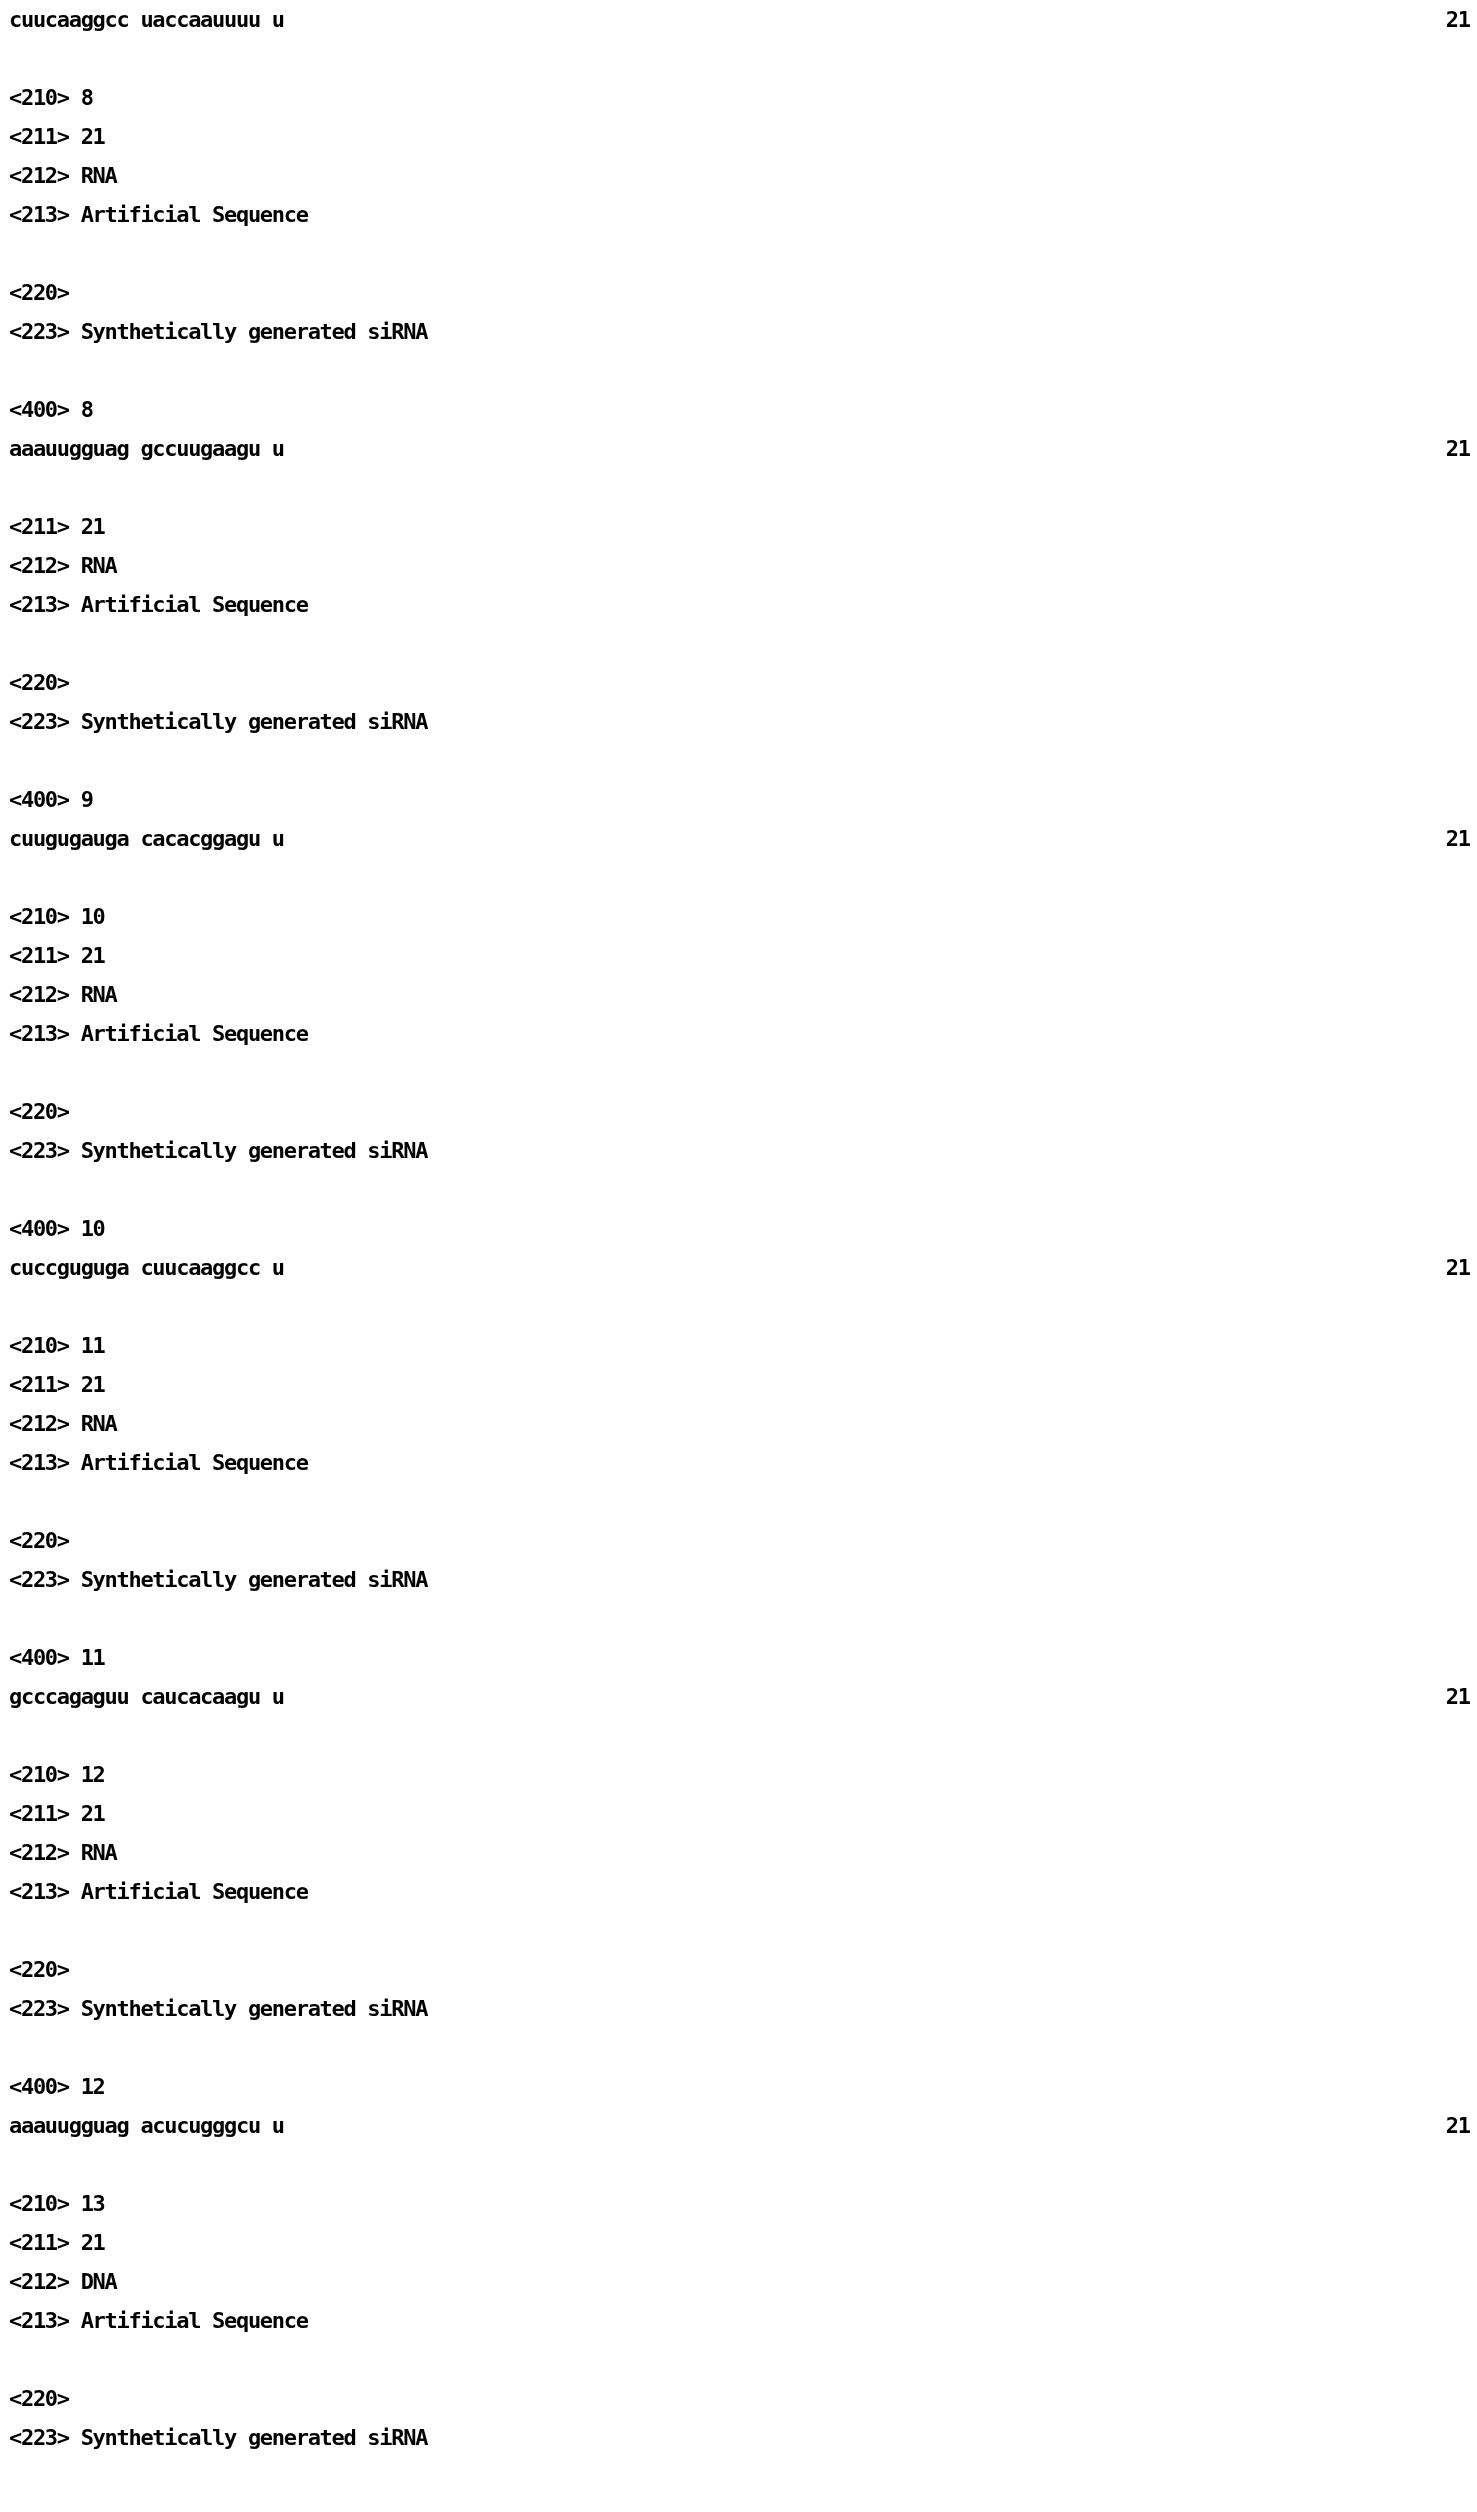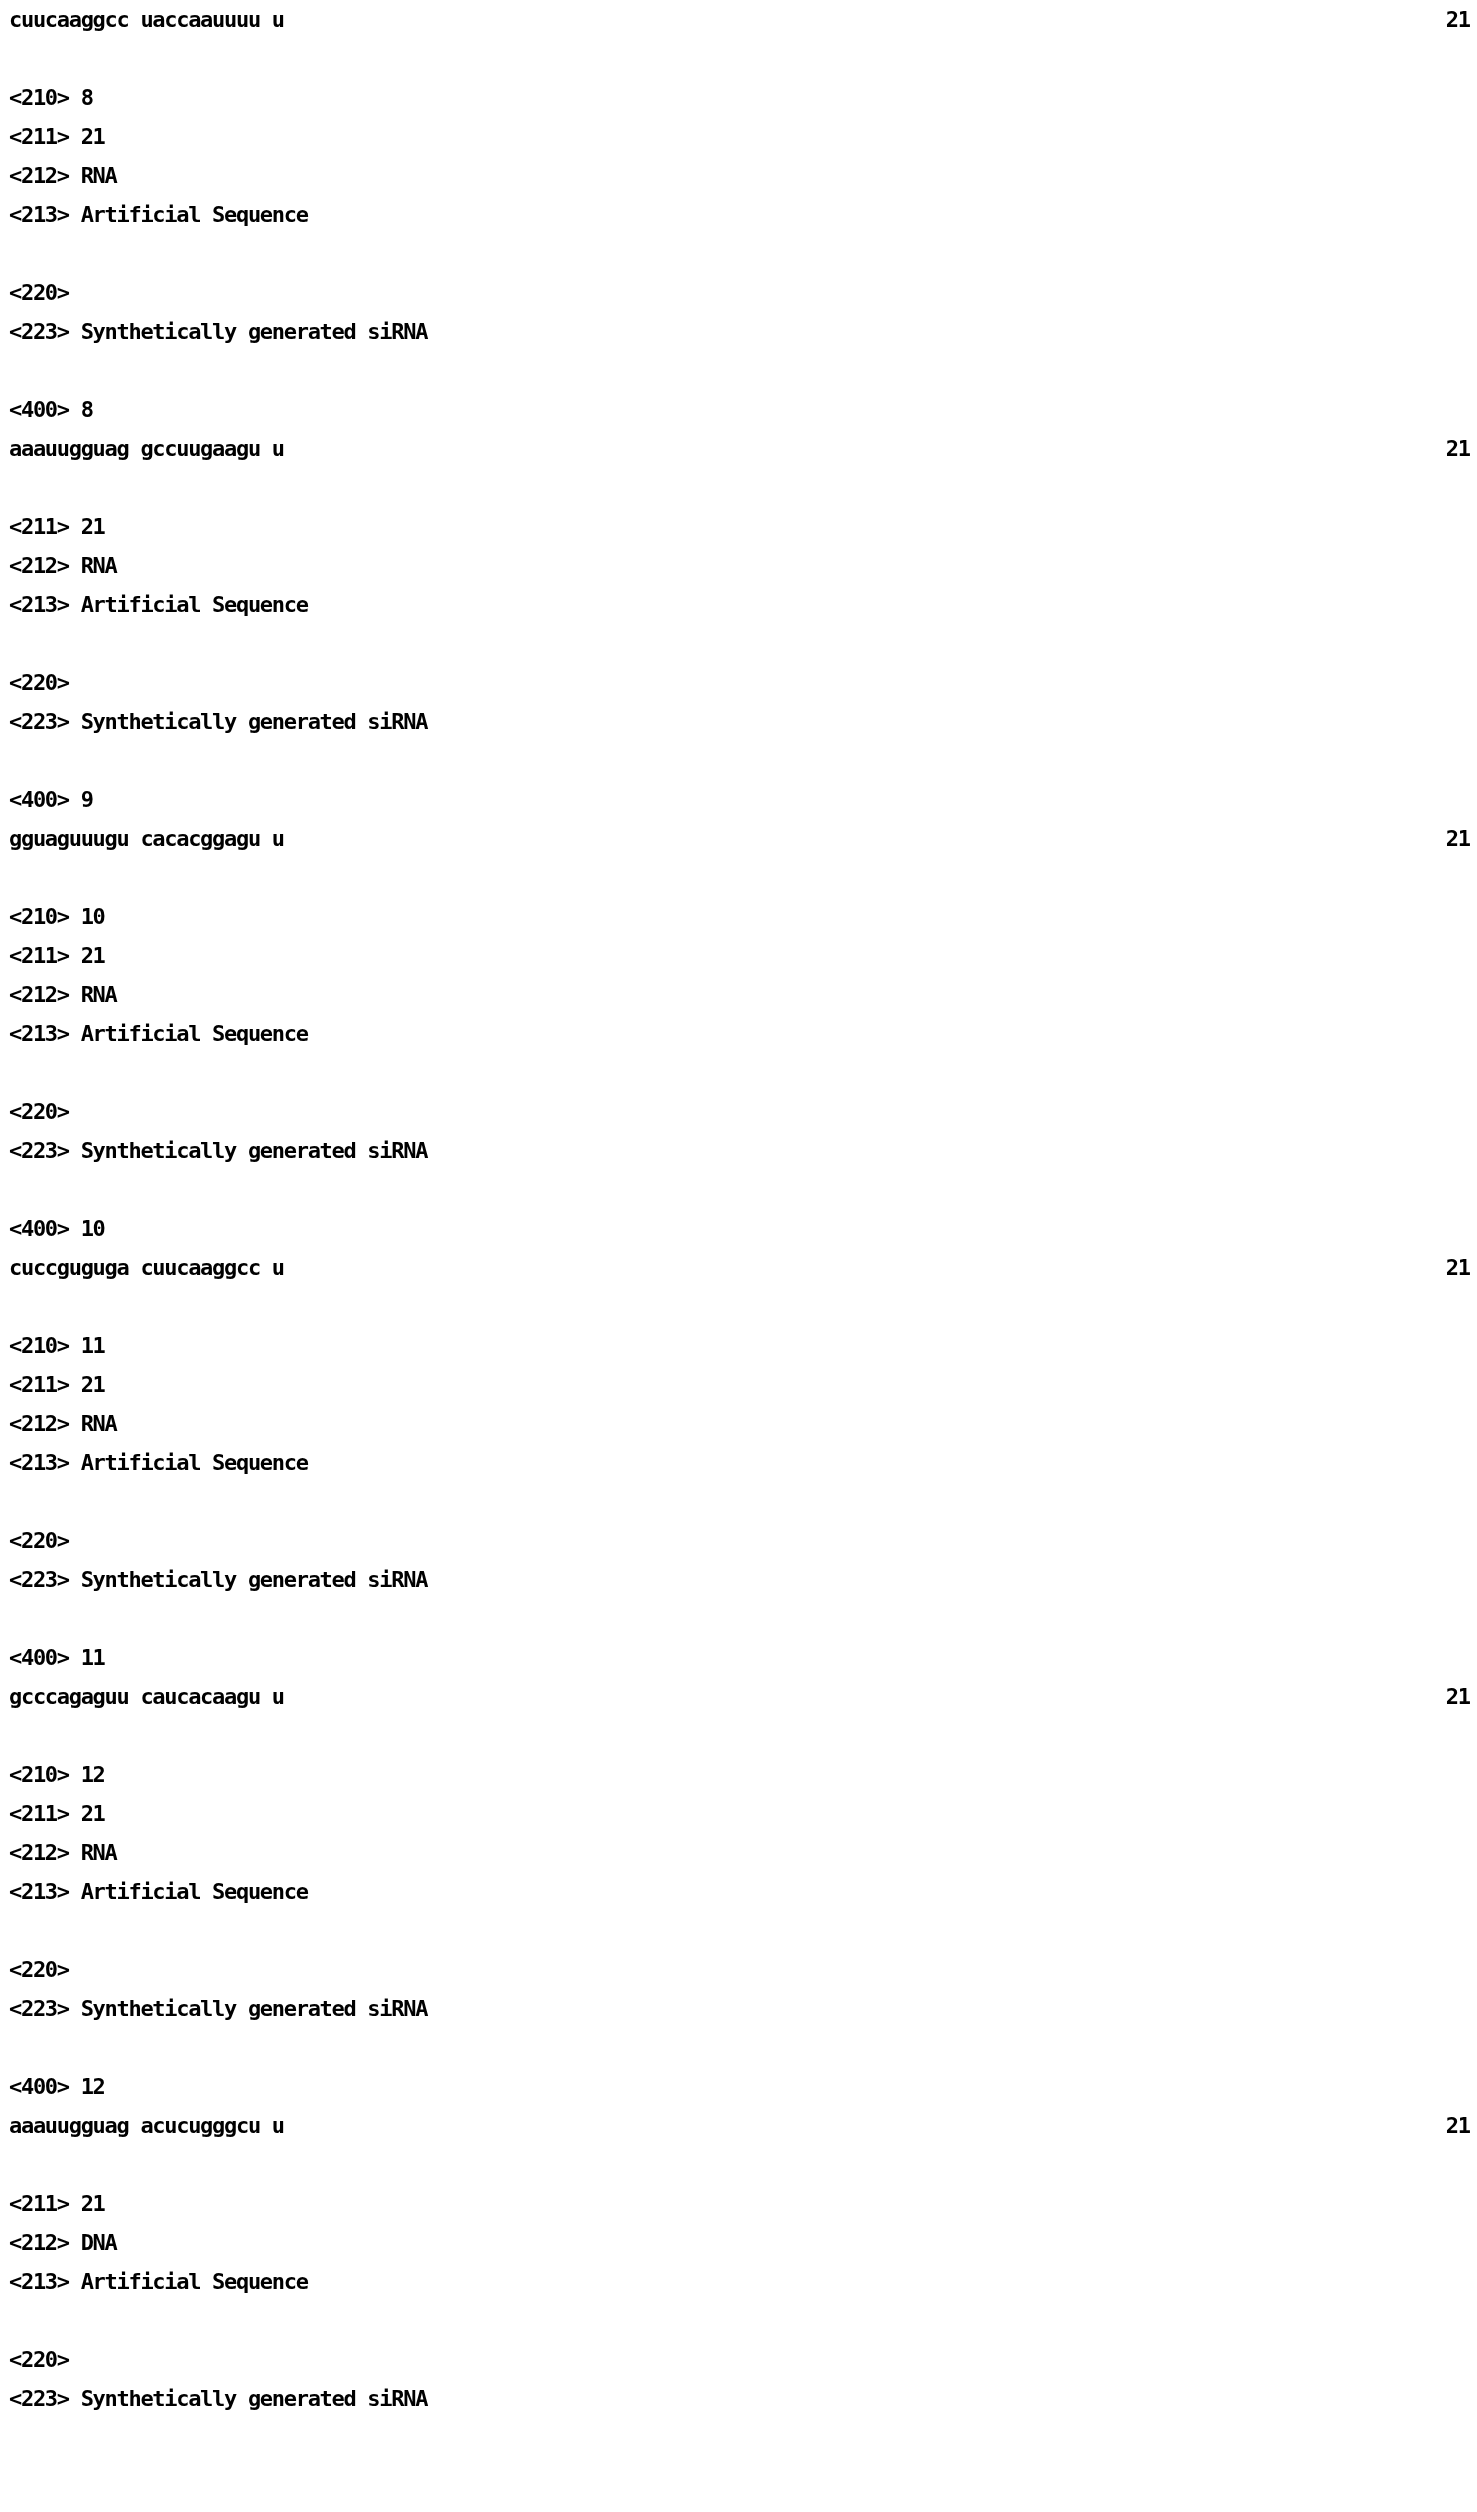--- a/index.html
+++ b/index.html
@@ -57,21 +57,21 @@
     <div class="row"><span class="txt">aaauugguag gccuugaagu u</span><span class="num">21</span></div>
     <div class="row"></div>
     <div class="row"><span class="txt">&lt;211&gt; 21</span></div>
     <div class="row"><span class="txt">&lt;212&gt; RNA</span></div>
     <div class="row"><span class="txt">&lt;213&gt; Artificial Sequence</span></div>
     <div class="row"></div>
     <div class="row"><span class="txt">&lt;220&gt;</span></div>
     <div class="row"><span class="txt">&lt;223&gt; Synthetically generated siRNA</span></div>
     <div class="row"></div>
     <div class="row"><span class="txt">&lt;400&gt; 9</span></div>
-    <div class="row"><span class="txt">gguaguuugu cacacggagu u</span><span class="num">21</span></div>
+    <div class="row"><span class="txt">cuugugauga cacacggagu u</span><span class="num">21</span></div>
     <div class="row"></div>
     <div class="row"><span class="txt">&lt;210&gt; 10</span></div>
     <div class="row"><span class="txt">&lt;211&gt; 21</span></div>
     <div class="row"><span class="txt">&lt;212&gt; RNA</span></div>
     <div class="row"><span class="txt">&lt;213&gt; Artificial Sequence</span></div>
     <div class="row"></div>
     <div class="row"><span class="txt">&lt;220&gt;</span></div>
     <div class="row"><span class="txt">&lt;223&gt; Synthetically generated siRNA</span></div>
     <div class="row"></div>
     <div class="row"><span class="txt">&lt;400&gt; 10</span></div>
@@ -92,20 +92,21 @@
     <div class="row"><span class="txt">&lt;211&gt; 21</span></div>
     <div class="row"><span class="txt">&lt;212&gt; RNA</span></div>
     <div class="row"><span class="txt">&lt;213&gt; Artificial Sequence</span></div>
     <div class="row"></div>
     <div class="row"><span class="txt">&lt;220&gt;</span></div>
     <div class="row"><span class="txt">&lt;223&gt; Synthetically generated siRNA</span></div>
     <div class="row"></div>
     <div class="row"><span class="txt">&lt;400&gt; 12</span></div>
     <div class="row"><span class="txt">aaauugguag acucugggcu u</span><span class="num">21</span></div>
     <div class="row"></div>
+    <div class="row"><span class="txt">&lt;210&gt; 13</span></div>
     <div class="row"><span class="txt">&lt;211&gt; 21</span></div>
     <div class="row"><span class="txt">&lt;212&gt; DNA</span></div>
     <div class="row"><span class="txt">&lt;213&gt; Artificial Sequence</span></div>
     <div class="row"></div>
     <div class="row"><span class="txt">&lt;220&gt;</span></div>
     <div class="row"><span class="txt">&lt;223&gt; Synthetically generated siRNA</span></div>
   </div>
 
 
 </body></html>

